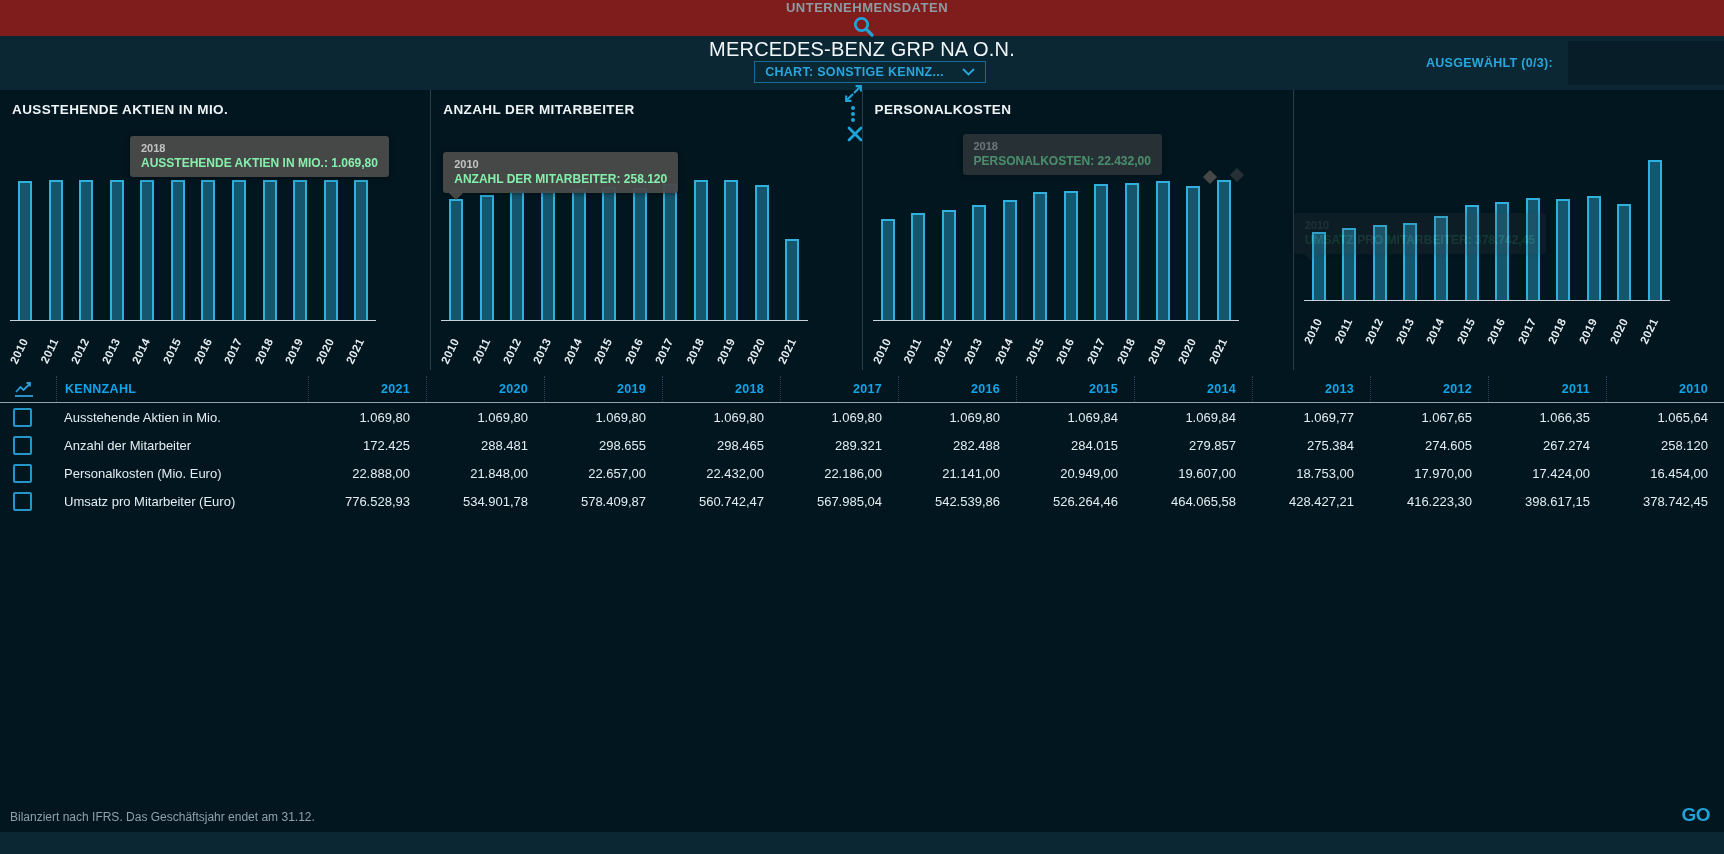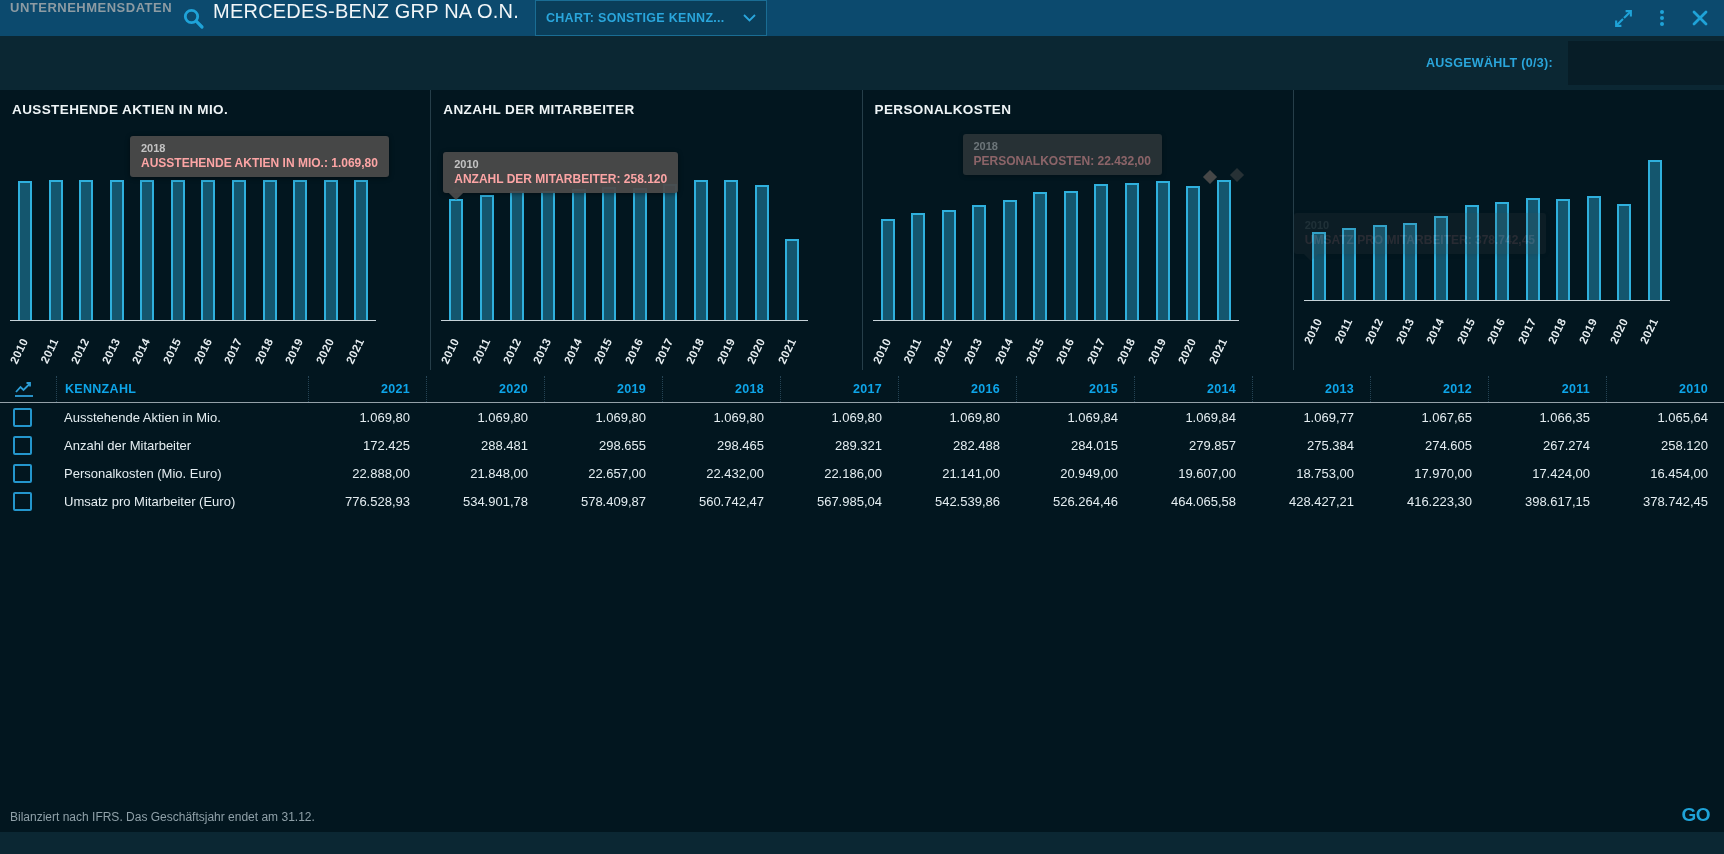--- a/index.html
+++ b/index.html
@@ -1,20 +1,20 @@
 <!DOCTYPE html>
 <html><head>
 <meta charset="utf-8">
 <style>
   html,body{margin:0;padding:0;background:#02161f;}
   .app{position:relative;width:1724px;height:854px;overflow:hidden;background:#02161f;
        font-family:"Liberation Sans","DejaVu Sans",sans-serif;-webkit-font-smoothing:antialiased;}
 
   
-  .topbar{height:36px;background:#0c4a6e;display:flex;}
+  .topbar{height:36px;background:#7f1d1d;display:flex;align-items:center;flex-direction:column;}
   .app-label{color:#8d9ba3;font-size:13px;font-weight:bold;letter-spacing:.5px;margin-left:10px;}
   .search-btn{display:flex;align-items:center;margin:0 8px 0 10px;cursor:pointer;}
   .company{color:#f2f6f8;font-size:20px;font-weight:normal;letter-spacing:.2px;}
   .dropdown{display:flex;align-items:center;gap:18px;margin-left:16px;border:1px solid #1a6d94;
             padding:3px 10px;color:#2aa6dc;font-size:12.5px;font-weight:bold;letter-spacing:.3px;
             background:rgba(10,40,55,.35);cursor:pointer;}
   .tb-spacer{flex:1;}
   .tb-icon{display:flex;align-items:center;margin-right:18px;cursor:pointer;}
   .tb-icon:last-child{margin-right:14px;}
 
@@ -32,21 +32,21 @@
   .bars{position:absolute;left:0;right:0;top:0;bottom:0;display:flex;justify-content:space-between;}
   .bar-slot{width:30px;height:100%;display:flex;justify-content:center;align-items:flex-end;}
   .bar{width:14px;background:#14566e;border:2px solid #2fb0dd;border-bottom:none;box-sizing:border-box;}
   .xlabels{display:flex;justify-content:space-between;margin:0 54px 0 10px;height:50px;}
   .tick{width:30px;position:relative;}
   .tick span{position:absolute;right:50%;top:12px;transform:rotate(-64deg);transform-origin:100% 50%;
              font-size:11.5px;font-weight:600;color:#e6edf0;letter-spacing:.3px;white-space:nowrap;}
   .tooltip{position:absolute;background:rgba(74,74,74,.95);border-radius:3px;padding:6px 11px 7px;
            white-space:nowrap;box-shadow:0 1px 5px rgba(0,0,0,.45);z-index:5;}
   .tt-year{font-size:11px;font-weight:bold;color:#c3c3c3;margin-bottom:2px;}
-  .tt-text{font-size:12px;font-weight:bold;color:#fca5a5;}
+  .tt-text{font-size:12px;font-weight:bold;color:#86efac;}
   .tt-arrow{position:absolute;bottom:-5px;width:10px;height:10px;background:rgba(74,74,74,.95);transform:rotate(45deg);}
 
   
   .ktable{margin-top:6px;}
   .tgrid{display:grid;grid-template-columns:56px 252px repeat(12,1fr);align-items:center;}
   .thead{height:26px;border-bottom:1px solid #94a1a8;}
   .thead > div + div{border-left:1px dotted rgba(80,125,150,.45);}
   .th{height:100%;display:flex;align-items:center;font-size:12.5px;font-weight:bold;color:#0ea5e9;
       letter-spacing:.3px;padding-right:16px;box-sizing:border-box;}
   .th.num{justify-content:flex-end;}

